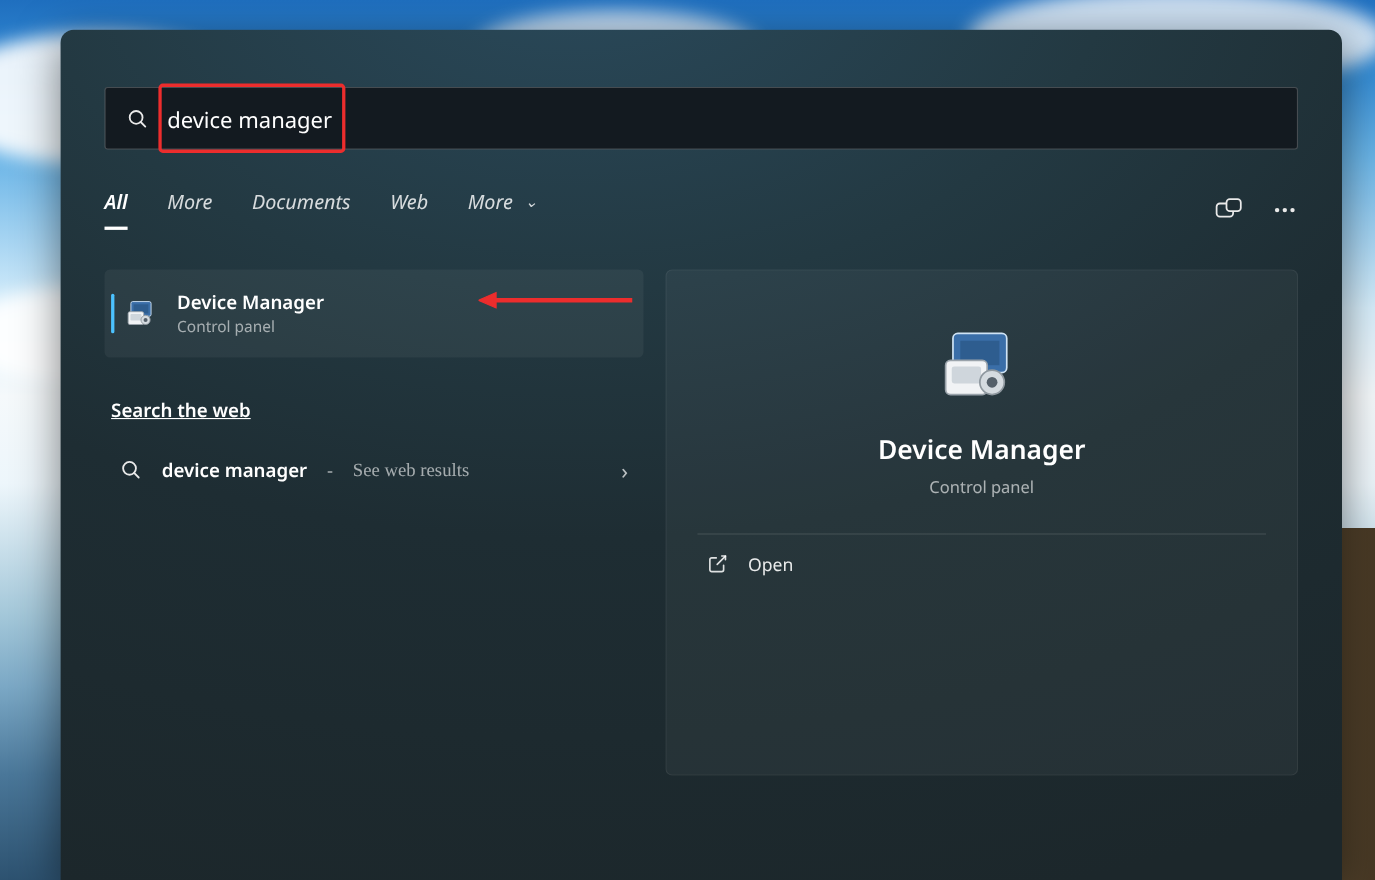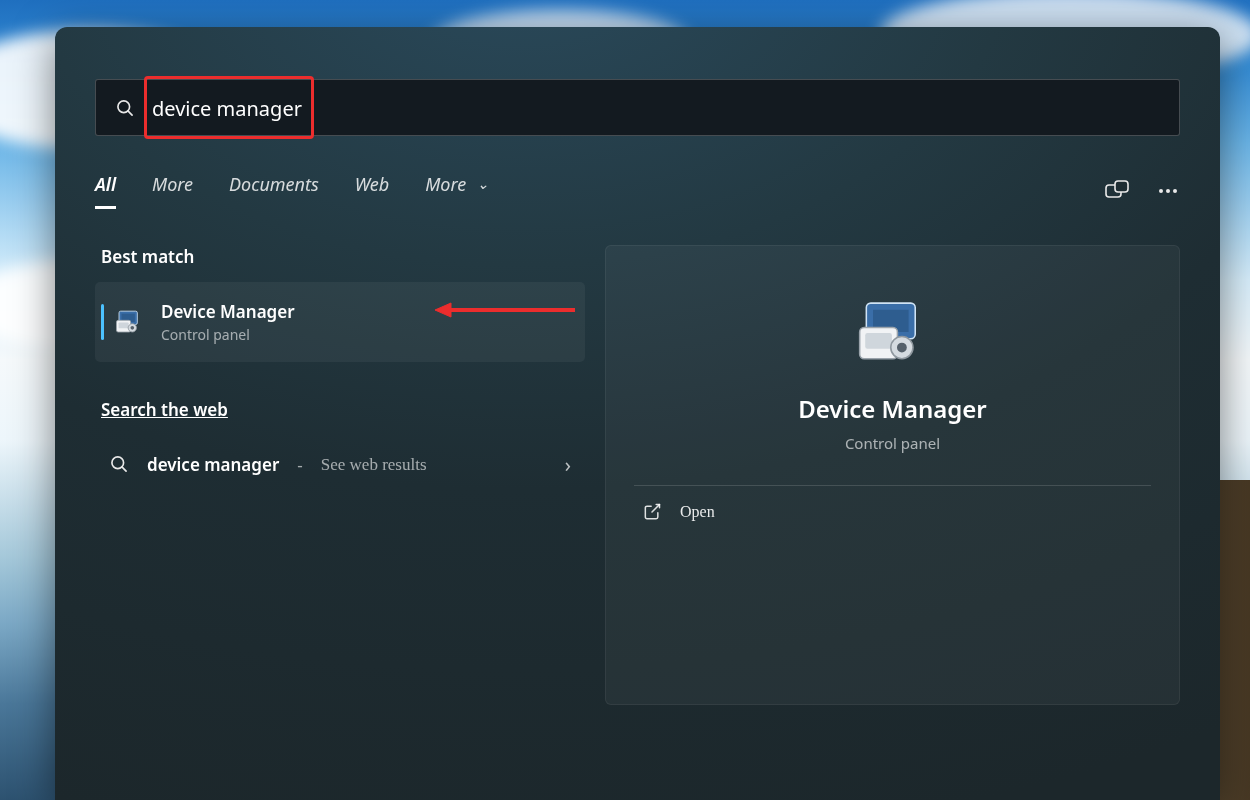--- a/index.html
+++ b/index.html
@@ -102,21 +102,20 @@
 
   .right .big-icon { display:flex; justify-content:center;}
   .right .title { margin-top:24px; font-size:24px; font-weight:600; color:#fff;}
   .right .subtitle { margin-top:8px; font-size:15px; color:rgba(255,255,255,.62);}
   .right hr { margin:32px 0 0; border:none; border-top:1px solid rgba(255,255,255,.14);}
 
   .action-row {
     display:flex; align-items:center; gap:18px;
     padding:16px 8px; text-align:left; font-size:16px; color:rgba(255,255,255,.9);
     border-radius:5px;
-    font-family:Liberation Serif, serif;
   }
   .action-row .open-icon { width:20px; height:20px; color:rgba(255,255,255,.85);}
 
   svg.mag circle { fill:none; stroke:currentColor; stroke-width:2;}
   svg.mag line { stroke:currentColor; stroke-width:2; stroke-linecap:round;}
 </style>
 </head>
 <body>
 
 <div class="cloud c1"></div>
@@ -165,21 +164,20 @@
             <circle cx="12" cy="12" r="2"></circle>
             <circle cx="19" cy="12" r="2"></circle>
           </svg>
       </span>
     </div>
   </div>
 
   <div class="columns">
 
     <div class="left">
-      <div class="section-h">Best match</div>
 
       <div class="result">
         <span class="icon-box">
           <svg width="30" height="28" viewBox="0 0 36 32">
             <rect x="6" y="3" width="22" height="16" rx="2" fill="#3a6ea8" stroke="#cfe3f5" stroke-width="1"></rect>
             <rect x="9" y="6" width="16" height="10" fill="#2e5d8f"></rect>
             <rect x="3" y="14" width="17" height="14" rx="2" fill="#f1f3f5" stroke="#9aa3ab" stroke-width="1"></rect>
             <rect x="5.5" y="16.5" width="12" height="7" rx="1" fill="#cfd6dc"></rect>
             <circle cx="22" cy="23" r="5" fill="#d5dbe0" stroke="#8f989f"></circle>
             <circle cx="22" cy="23" r="2.2" fill="#55606a"></circle>

